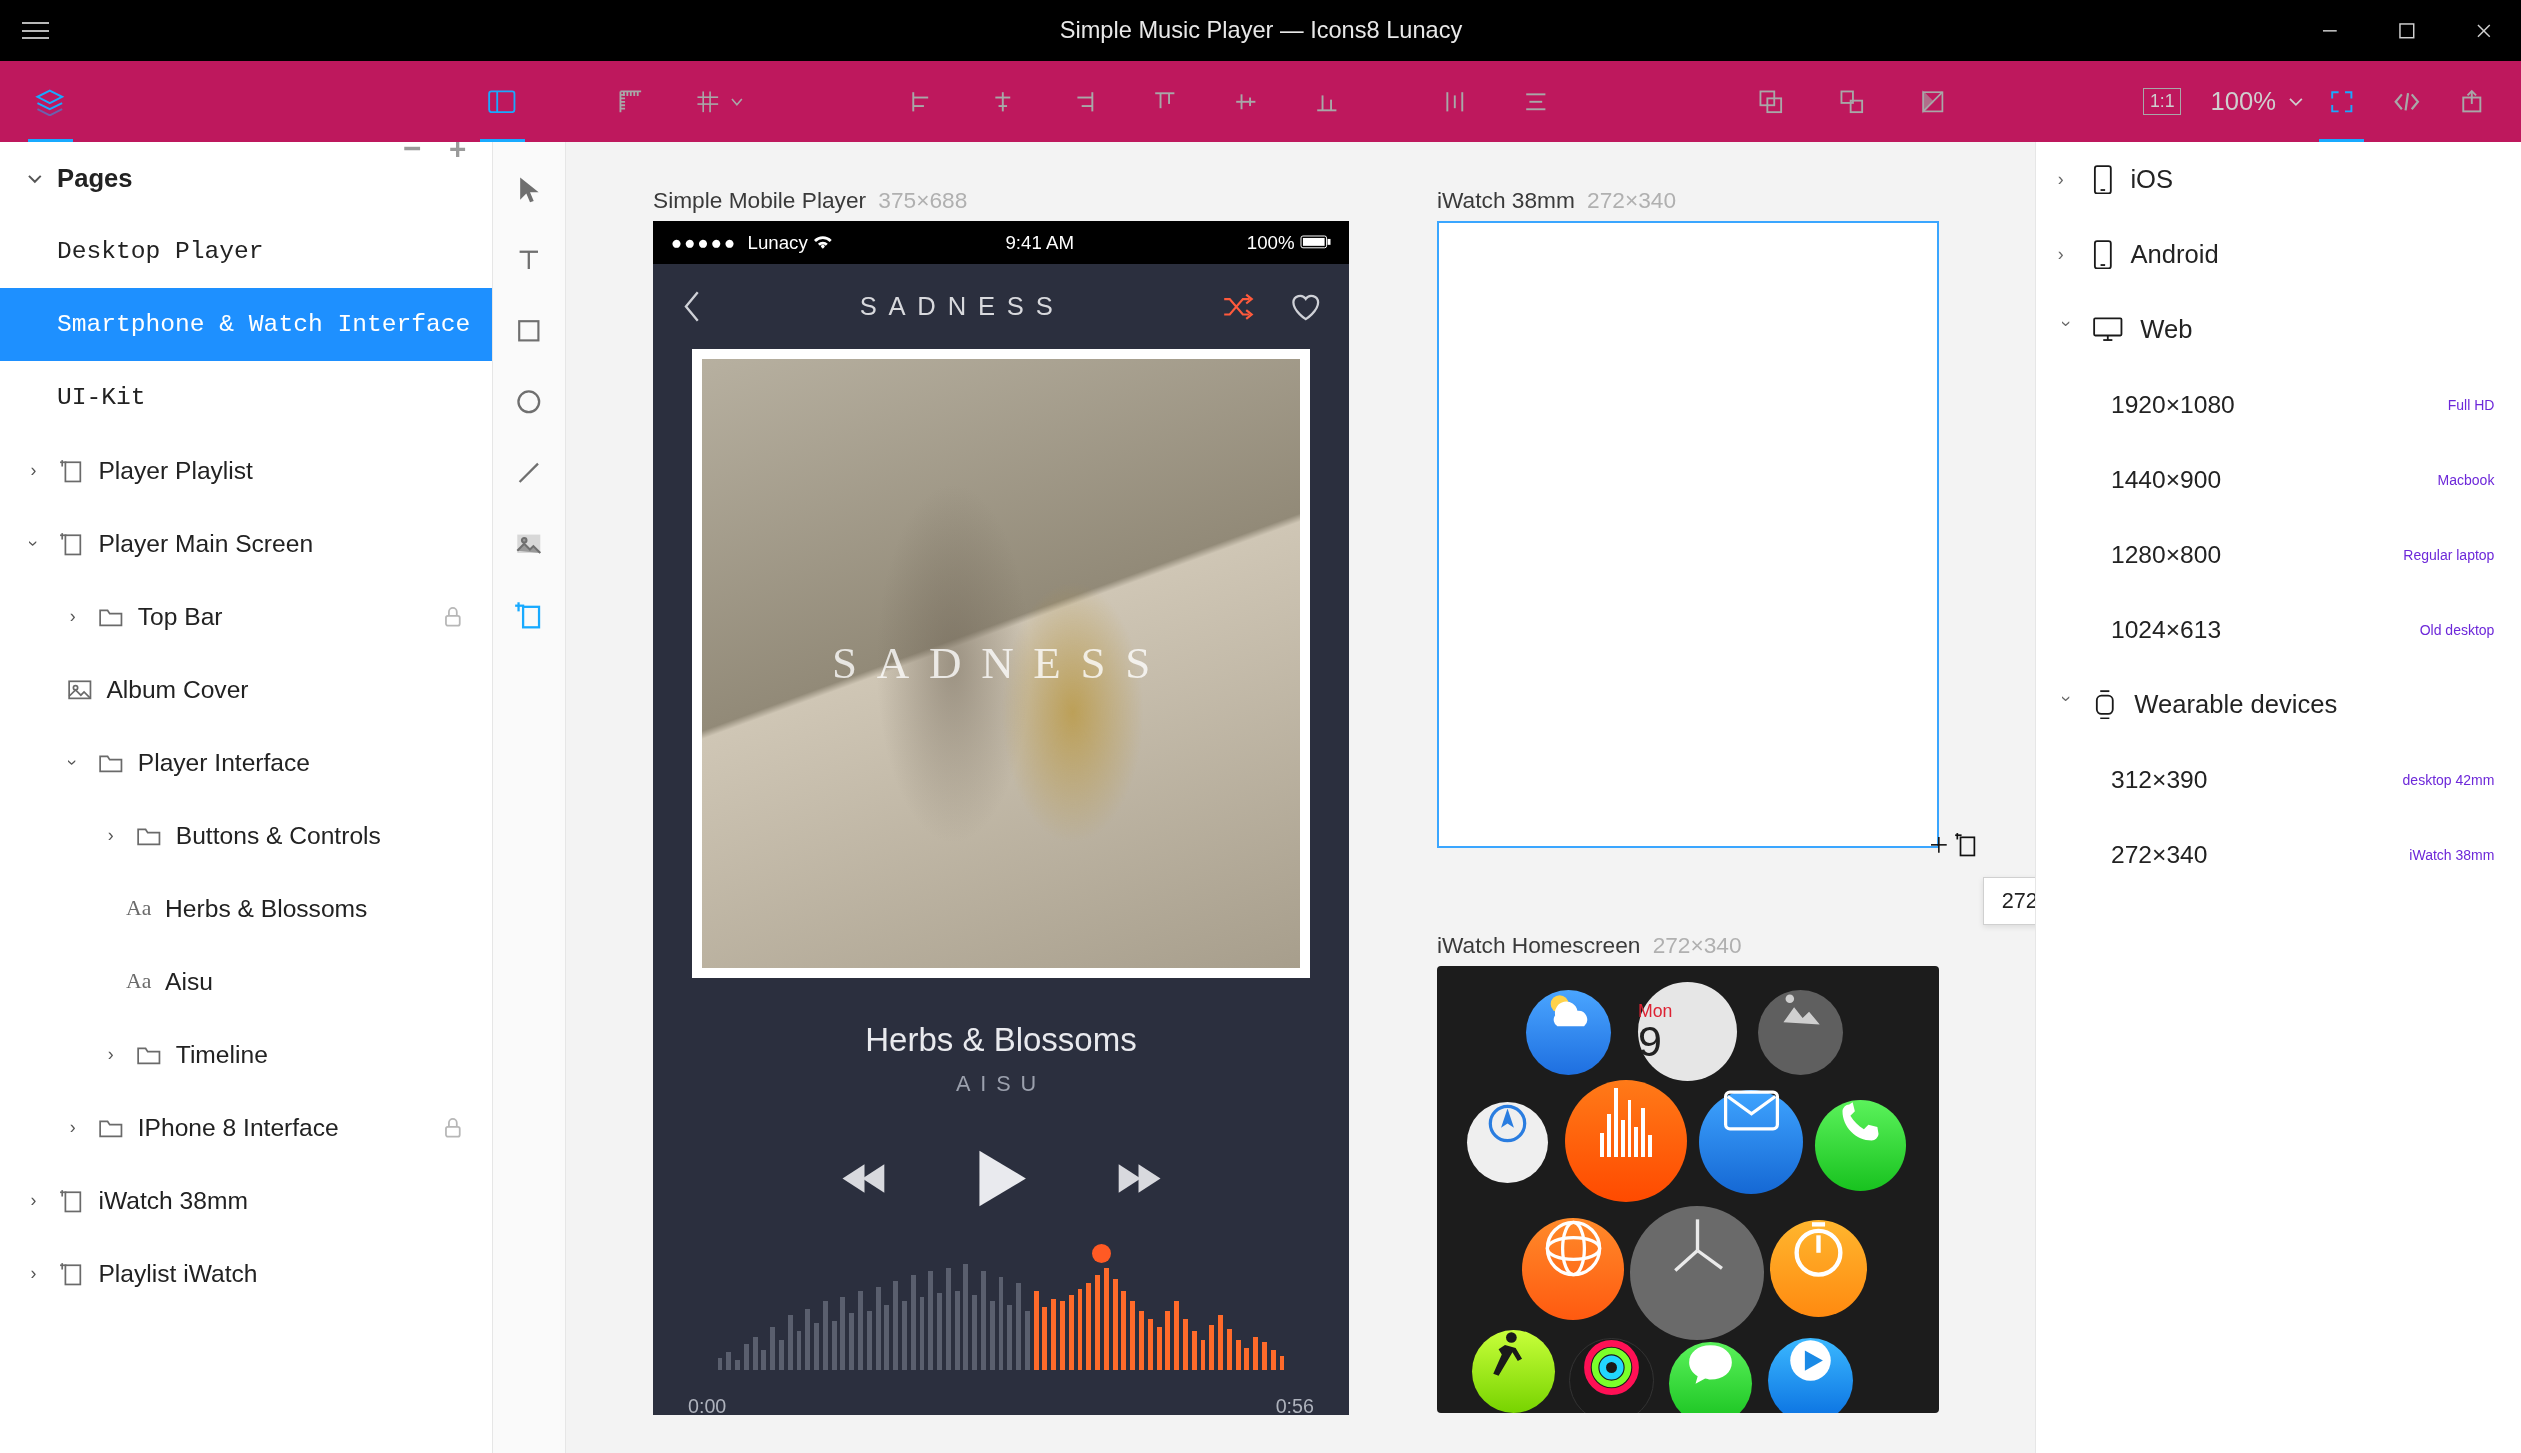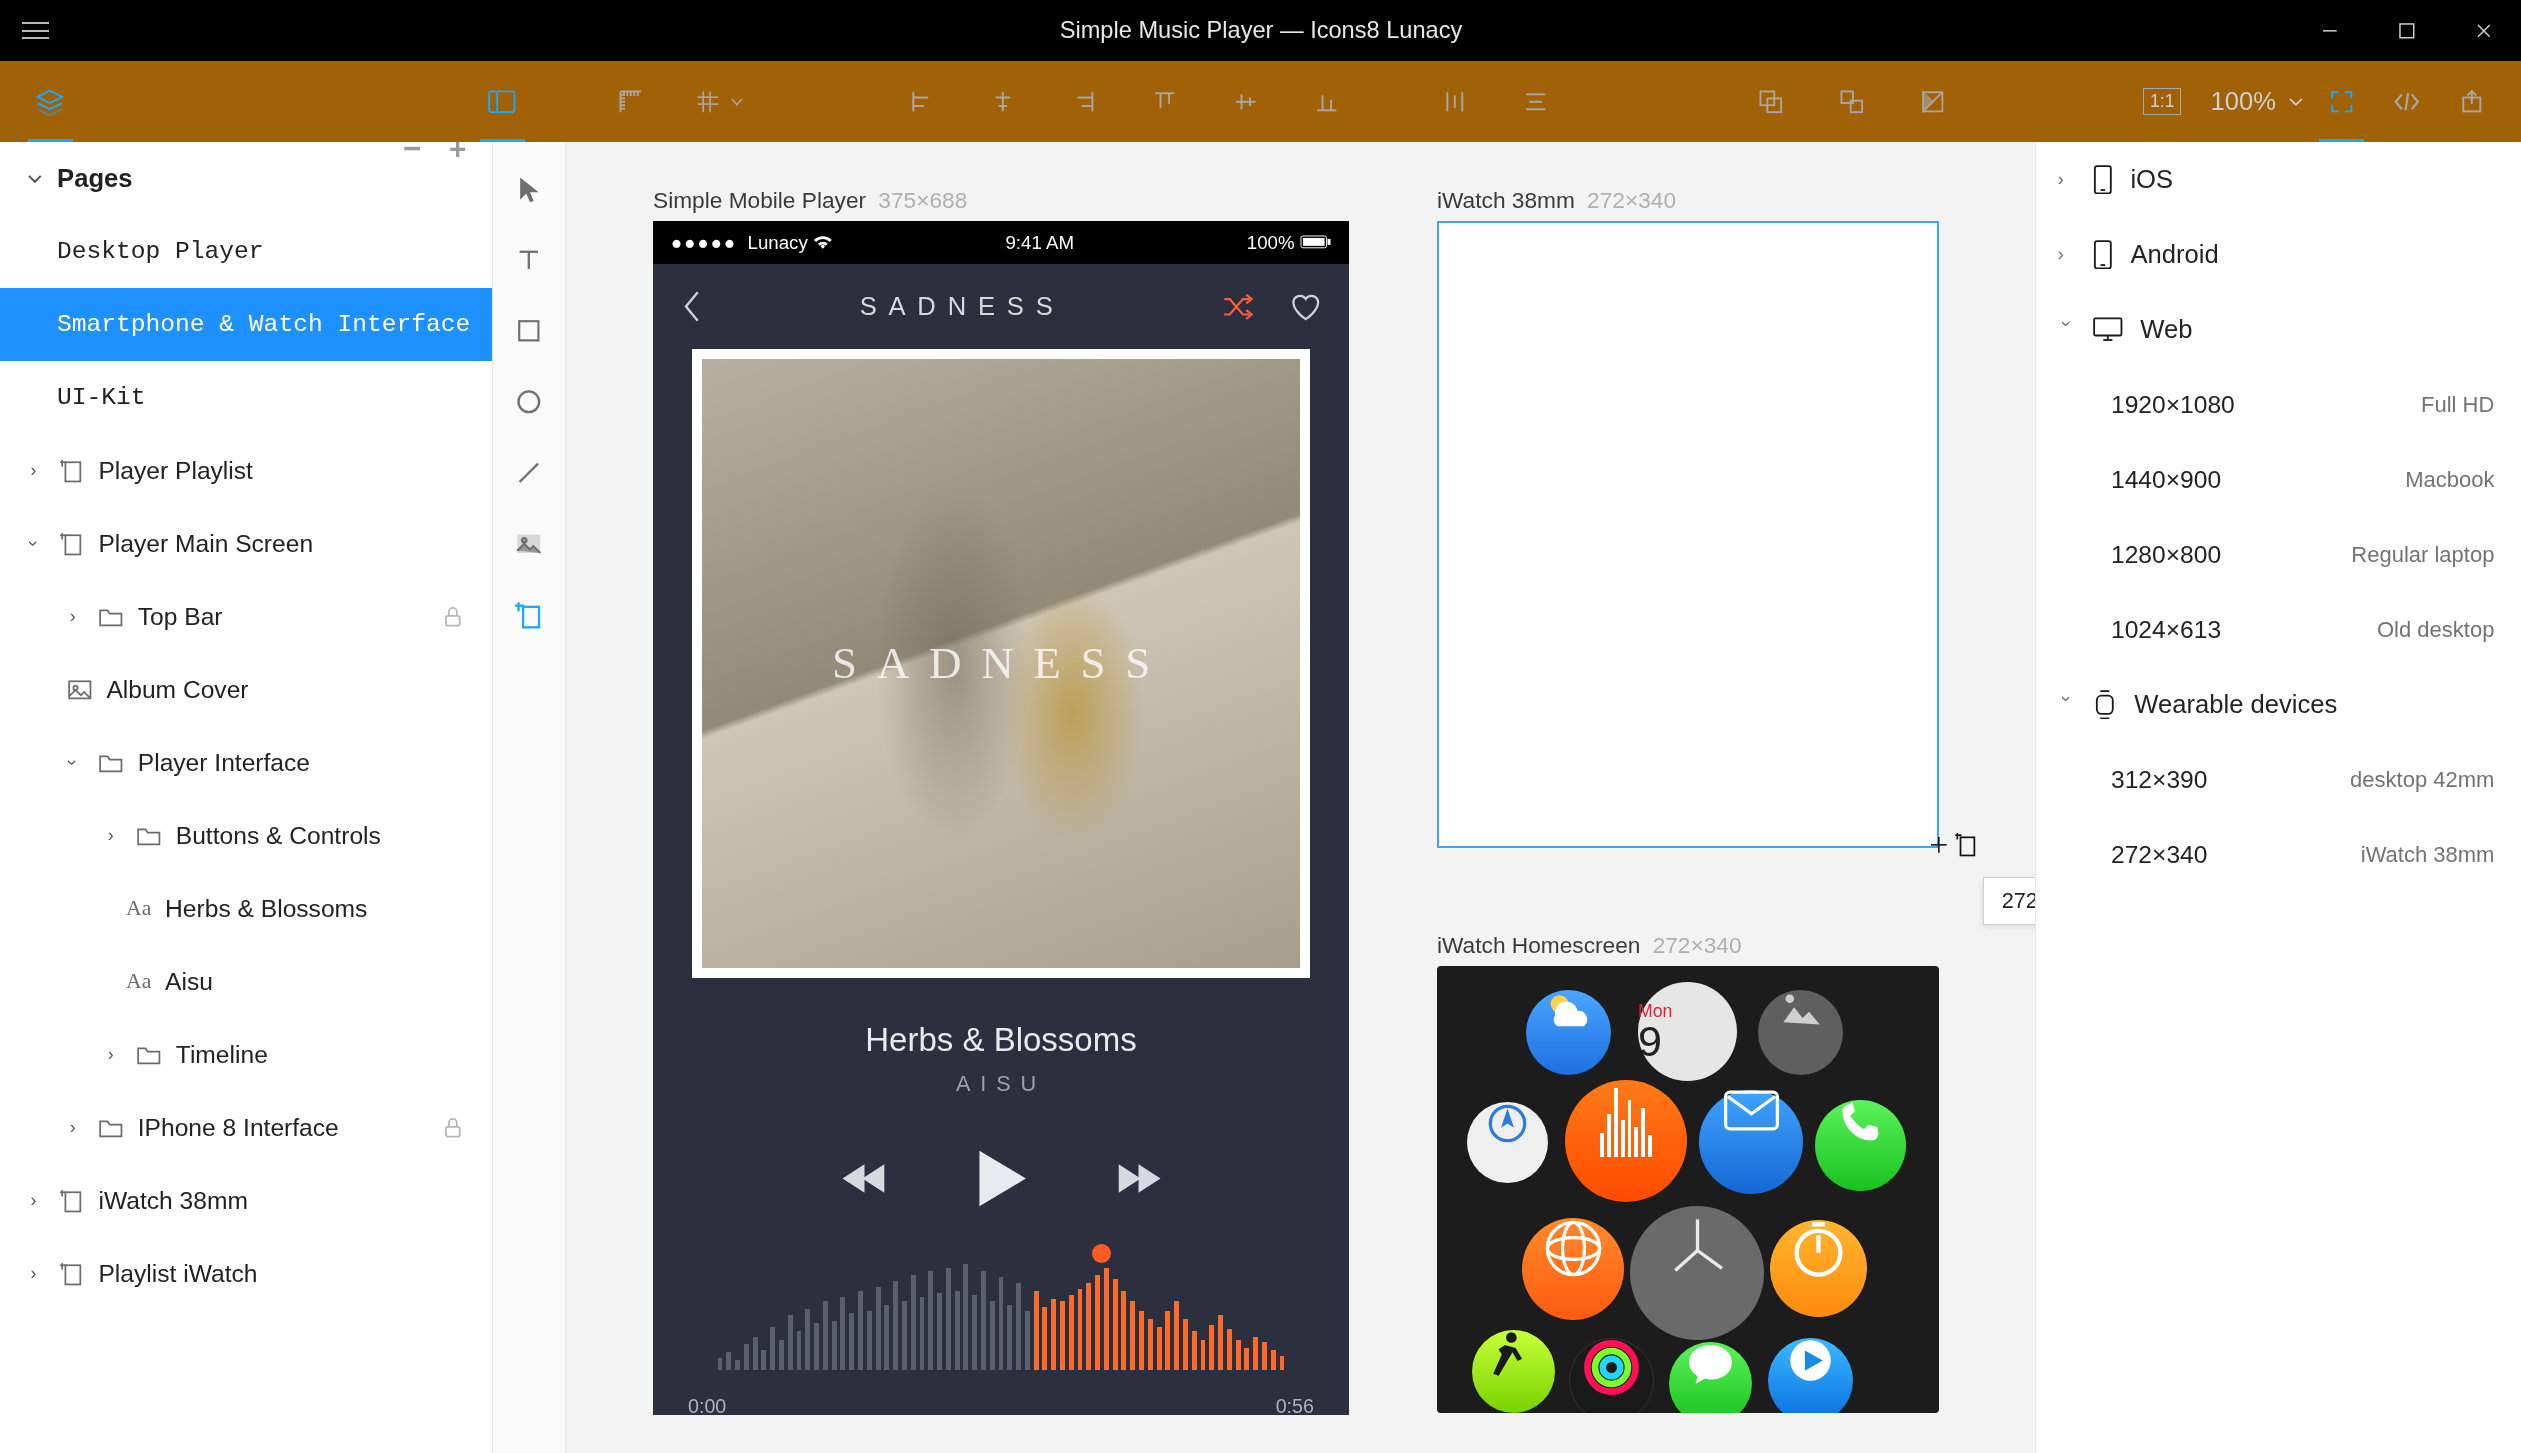--- a/index.html
+++ b/index.html
@@ -7,21 +7,21 @@
 
 
 .titlebar { height: 61px; background: #000; display: flex; align-items: center; color: #d0d0d0; position: relative; }
 .hamburger { width: 71px; height: 61px; display: flex; flex-direction: column; justify-content: center; align-items: center; gap: 5.9px; }
 .hamburger span { width: 27.6px; height: 2px; background: #b8b8b8; }
 .title-text { position: absolute; left: 50%; transform: translateX(-50%); font-size: 23.6px; color: #e8e8e8; }
 .win-controls { position: absolute; right: 0; display: flex; }
 .win-btn { width: 77px; height: 61px; display: flex; align-items: center; justify-content: center; color: #d0d0d0; }
 
 
-.toolbar { height: 81px; background: #a16207; display: flex; align-items: center; padding: 0 17.7px; gap: 16px; position: relative; }
+.toolbar { height: 81px; background: #be185d; display: flex; align-items: center; padding: 0 17.7px; gap: 16px; position: relative; }
 .tool-icon { width: 65px; height: 81px; display: flex; align-items: center; justify-content: center; color: #a8a8a8; position: relative; }
 .tool-icon.active { color: #18aaff; }
 .tool-icon.active::after { content: ""; position: absolute; bottom: 0; left: 9.9px; right: 9.9px; height: 3px; background: #18aaff; }
 .tool-spacer-sm { width: 31.5px; }
 .tool-spacer-md { width: 99px; }
 .tool-spacer-lg { width: 138px; }
 .zoom-group { display: flex; align-items: center; gap: 11.8px; color: #cfcfcf; font-size: 25.6px; margin-left: 5.9px; }
 .tool-right { position: absolute; right: 17.7px; display: flex; }
 
 
@@ -78,21 +78,21 @@
 
 .iwatch-home { position: absolute; left: 871px; top: 824px; width: 502px; height: 447px; background: #1c1c1c; border-radius: 3.9px; overflow:hidden; }
 .bubble { position: absolute; border-radius: 50%; display: flex; align-items: flex-start; justify-content: center; color: #fff; font-size: 43px; }
 
 
 .right-panel { width: 487px; background: #fff; border-left: 1px solid #e6e6e6; }
 .rp-item { height: 75px; display: flex; align-items: center; padding: 0 21.7px; font-size: 25.6px; color: #232323; gap: 17.7px; }
 .rp-item .chev-sm { font-size: 17.7px; color: #666; width: 17.7px; }
 .rp-sub { padding-left: 75px; display: flex; align-items: center; justify-content: space-between; padding-right: 27.6px; height: 75px; }
 .rp-sub .size { font-size: 24.6px; color: #222; }
-.rp-sub .desc { font-size: 22px; color: #737373; }
+.rp-sub .desc { font-size: 14px; color: #6d28d9; }
 
 svg { display: block; }
 </style>
 </head>
 <body>
 
 <div class="titlebar">
   <div class="hamburger">
     <span></span>
       <span></span>

